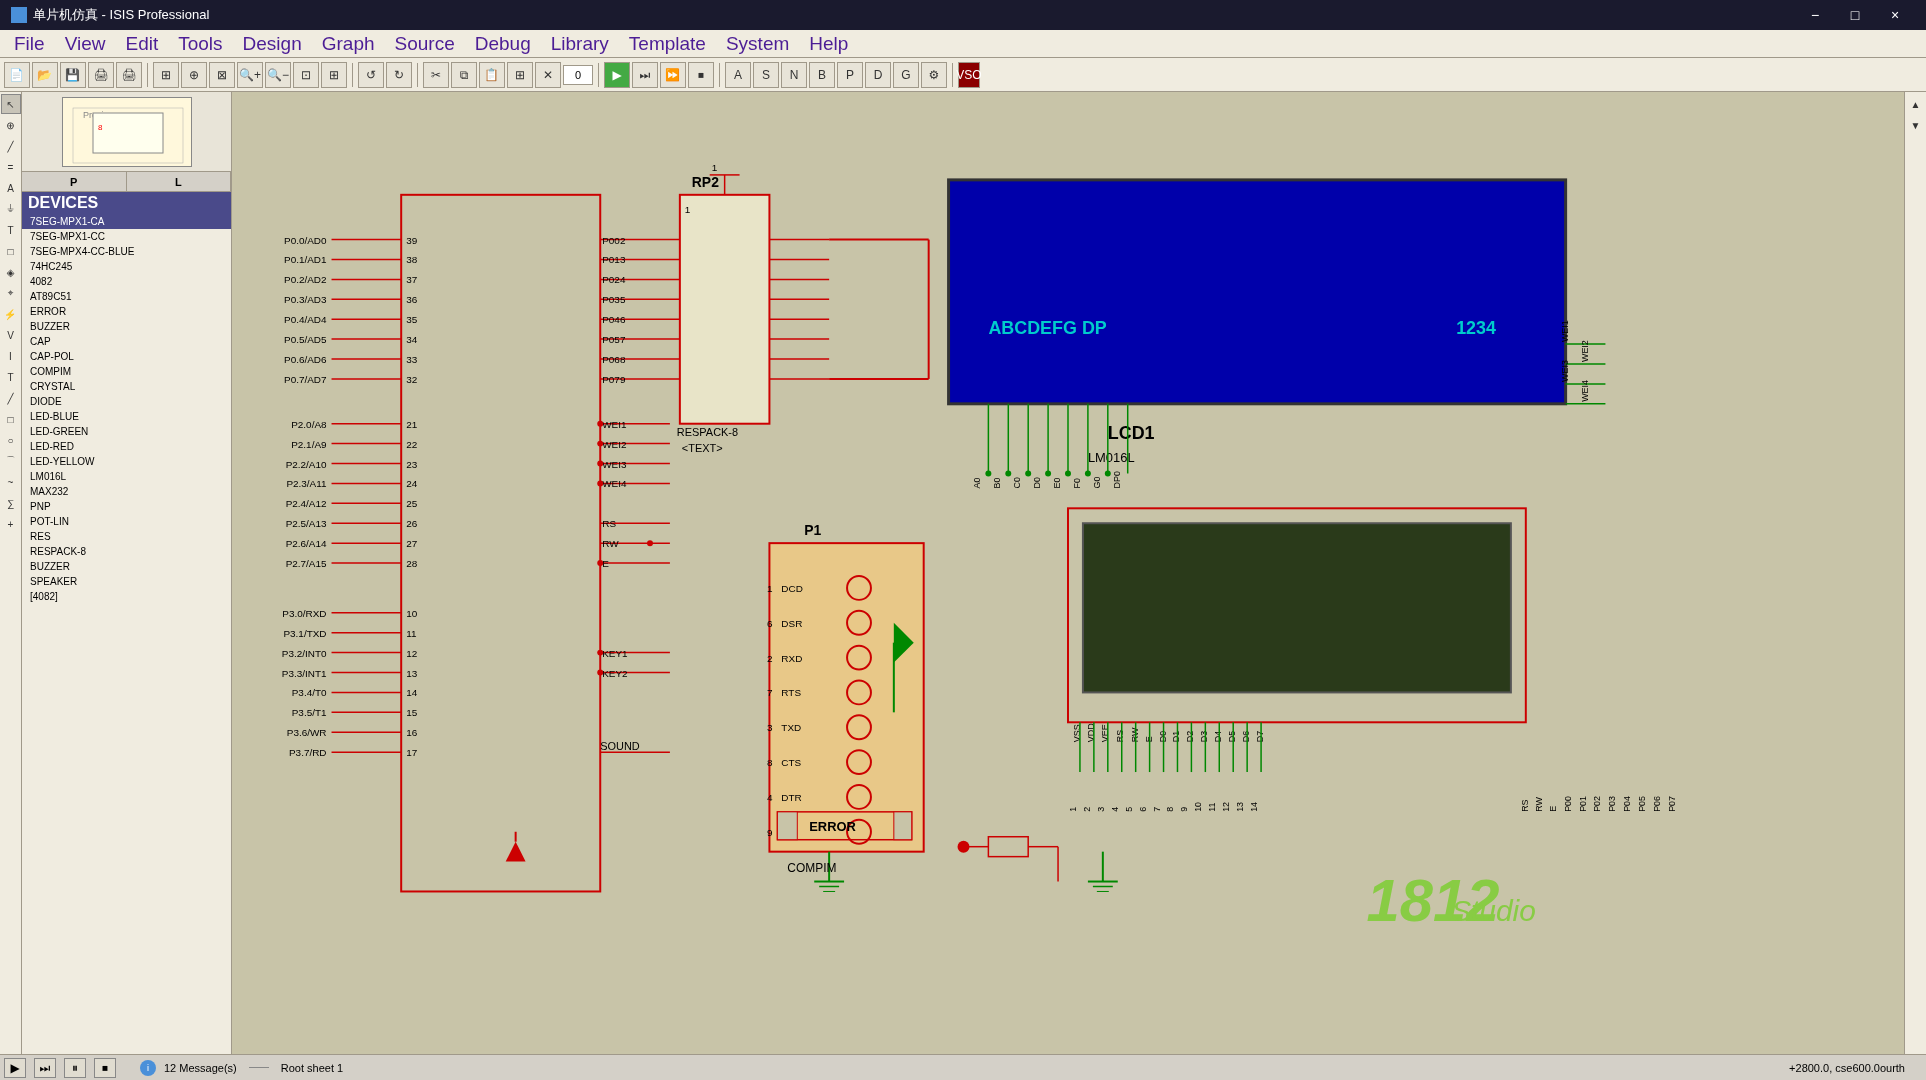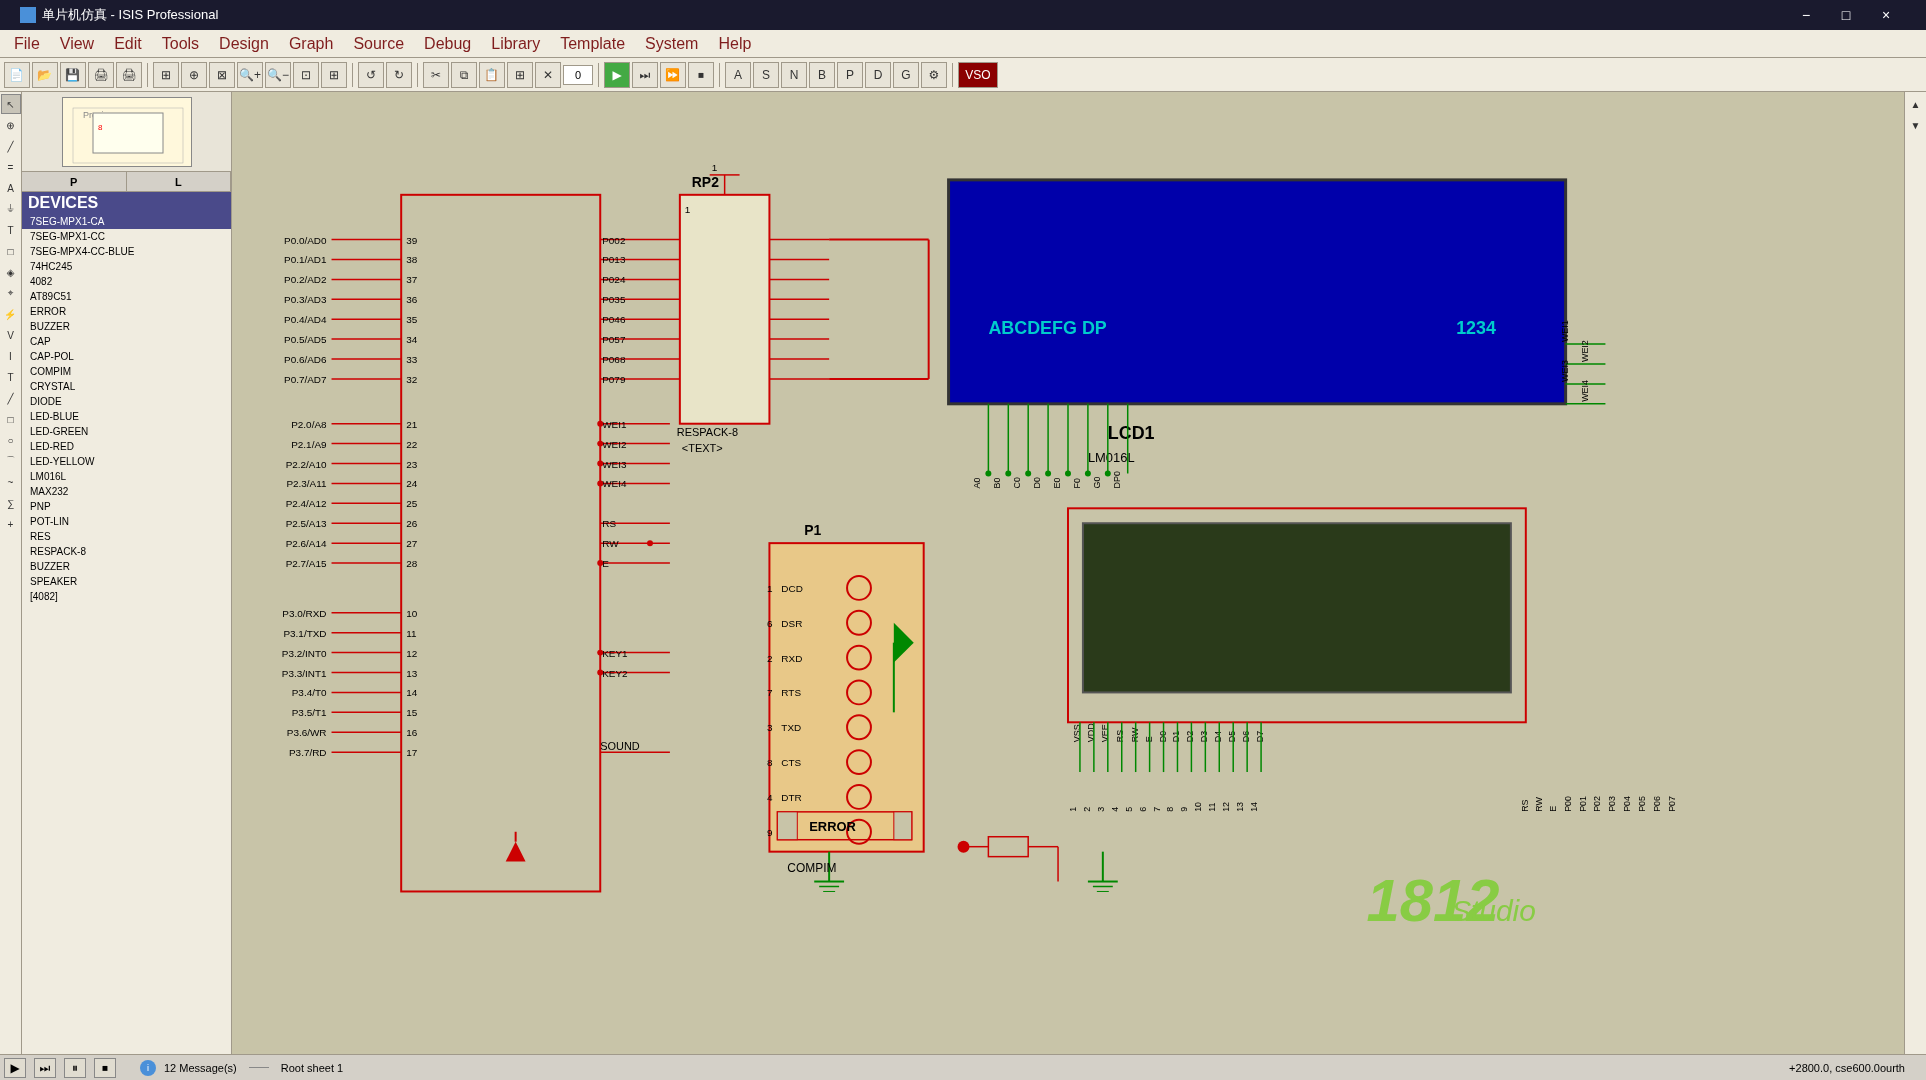--- a/index.html
+++ b/index.html
@@ -1,34 +1,34 @@
 <!DOCTYPE html>
 <html><head>
   <meta charset="utf-8">
   <style>
     * { margin: 0; padding: 0; box-sizing: border-box; }
     body { width: 1926px; height: 1080px; overflow: hidden; font-family: 'Segoe UI', Arial, sans-serif; font-size: 12px; background: #d4d0c8; }
 
     
     #titlebar {
       height: 30px; background: #1a1a2e; display: flex; align-items: center;
-      padding: 0 20px; color: white; font-size: 13px;
+      padding: 0 11px; color: white; font-size: 13px;
     }
     #titlebar .app-icon { width: 16px; height: 16px; background: #4a90d9; margin-right: 6px; display: inline-block; }
     #titlebar .title-text { flex: 1; }
     #titlebar .win-controls { display: flex; gap: 0; }
     #titlebar .win-btn { width: 40px; height: 30px; display: flex; align-items: center; justify-content: center; cursor: pointer; color: white; font-size: 14px; }
 
     
     #menubar {
       height: 28px; background: #f0ece0; display: flex; align-items: center;
       padding: 0 4px; border-bottom: 1px solid #a0998a;
     }
     #menubar .menu-item {
-      padding: 4px 10px; cursor: pointer; font-size: 16px; color: #7f1d1d;
+      padding: 4px 10px; cursor: pointer; font-size: 19px; color: #4c1d95;
       border-radius: 2px;
     }
 
     
     #toolbar {
       height: 34px; background: #f0ece0; display: flex; align-items: center;
       padding: 0 4px; border-bottom: 1px solid #a0998a; gap: 2px;
     }
     .tb-btn {
       width: 26px; height: 26px; background: #e8e4d8; border: 1px solid #a0998a;
@@ -175,21 +175,21 @@
   <div class="tb-separator"></div>
   <div class="tb-btn">A</div>
   <div class="tb-btn">S</div>
   <div class="tb-btn">N</div>
   <div class="tb-btn">B</div>
   <div class="tb-btn">P</div>
   <div class="tb-btn">D</div>
   <div class="tb-btn">G</div>
   <div class="tb-btn">⚙</div>
   <div class="tb-separator"></div>
-  <div class="tb-btn" style="background:#8b0000;color:white;width:40px;">VSO</div>
+  <div class="tb-btn" style="background:#8b0000;color:white;width:22px;">VSO</div>
 </div>
 
 <div id="main">
 
   <div id="left-tools">
     <div class="tool-btn active">↖</div>
     <div class="tool-btn">⊕</div>
     <div class="tool-btn">╱</div>
     <div class="tool-btn">=</div>
     <div class="tool-btn">A</div>

